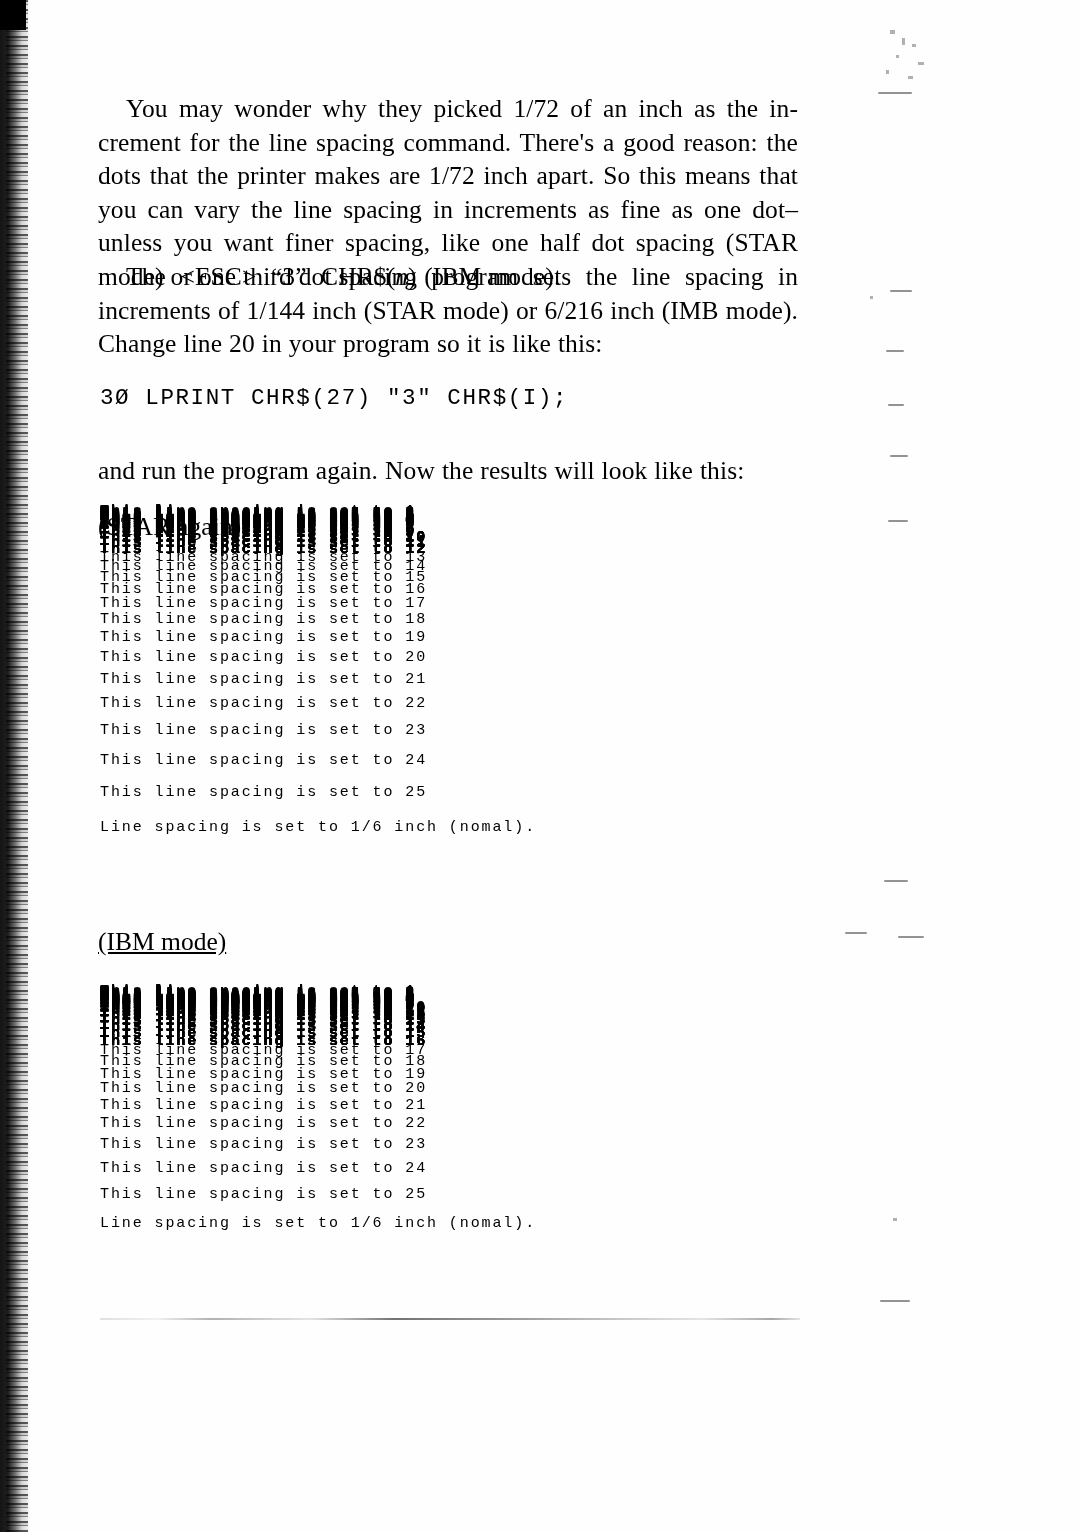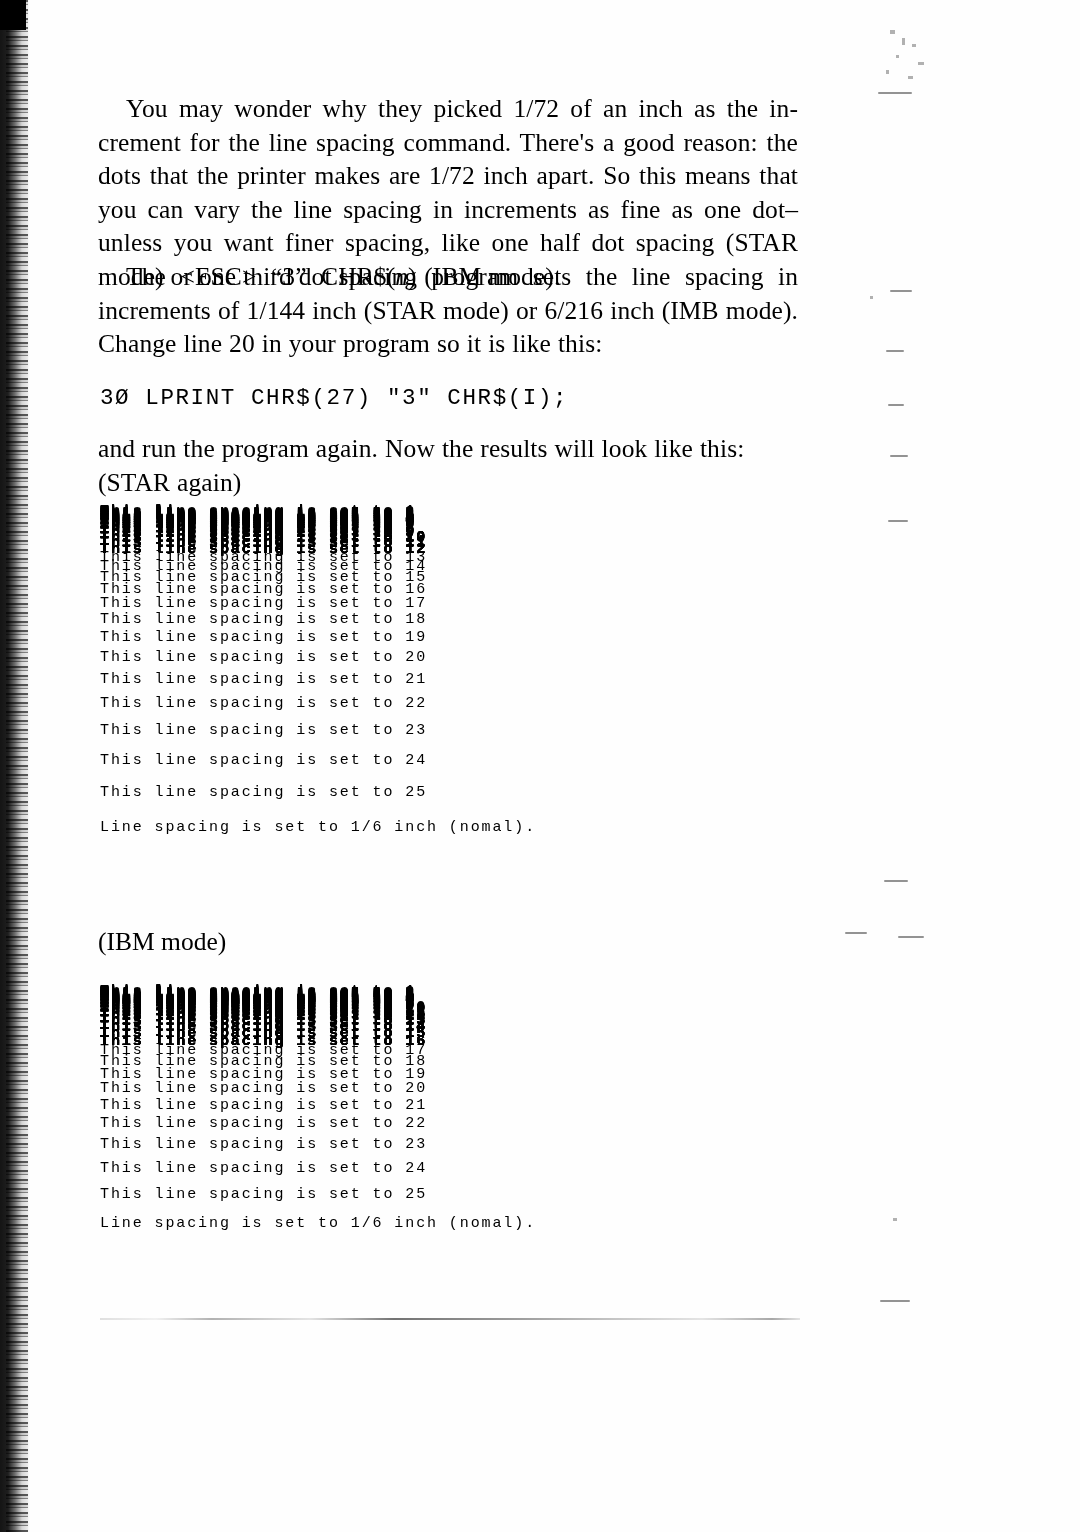--- a/index.html
+++ b/index.html
@@ -74,21 +74,21 @@
 
   p.body {
     margin: 0;
     font-size: 25.5px;
     line-height: 33.5px;
     text-align: justify;
     text-indent: 28px;
     letter-spacing: 0.1px;
     word-spacing: 0.5px;
   }
-  p.body.noindent { text-indent: 0; }
+  p.body.noindent { text-indent: 0; margin-top: 22px; }
 
   .para1 { position: absolute; top: 92px; left: 0; width: 700px; }
   .para2 { position: absolute; top: 260px; left: 0; width: 700px; }
 
   .code-line {
     position: absolute;
     top: 385px;
     left: 2px;
     font-family: "Liberation Mono", "DejaVu Sans Mono", monospace;
     font-size: 22.5px;
@@ -101,20 +101,21 @@
     top: 432px;
     left: 0;
     width: 700px;
   }
   .para3 p { margin: 0; }
 
   .mode-label {
     position: absolute;
     font-size: 25.5px;
     line-height: 33.5px;
+    text-decoration: underline;
   }
   .label-ibm { top: 925px; left: 0; }
 
   
   .printout {
     position: absolute;
     left: 2px;
     font-family: "Liberation Mono", "DejaVu Sans Mono", monospace;
     font-size: 15px;
     white-space: pre;

